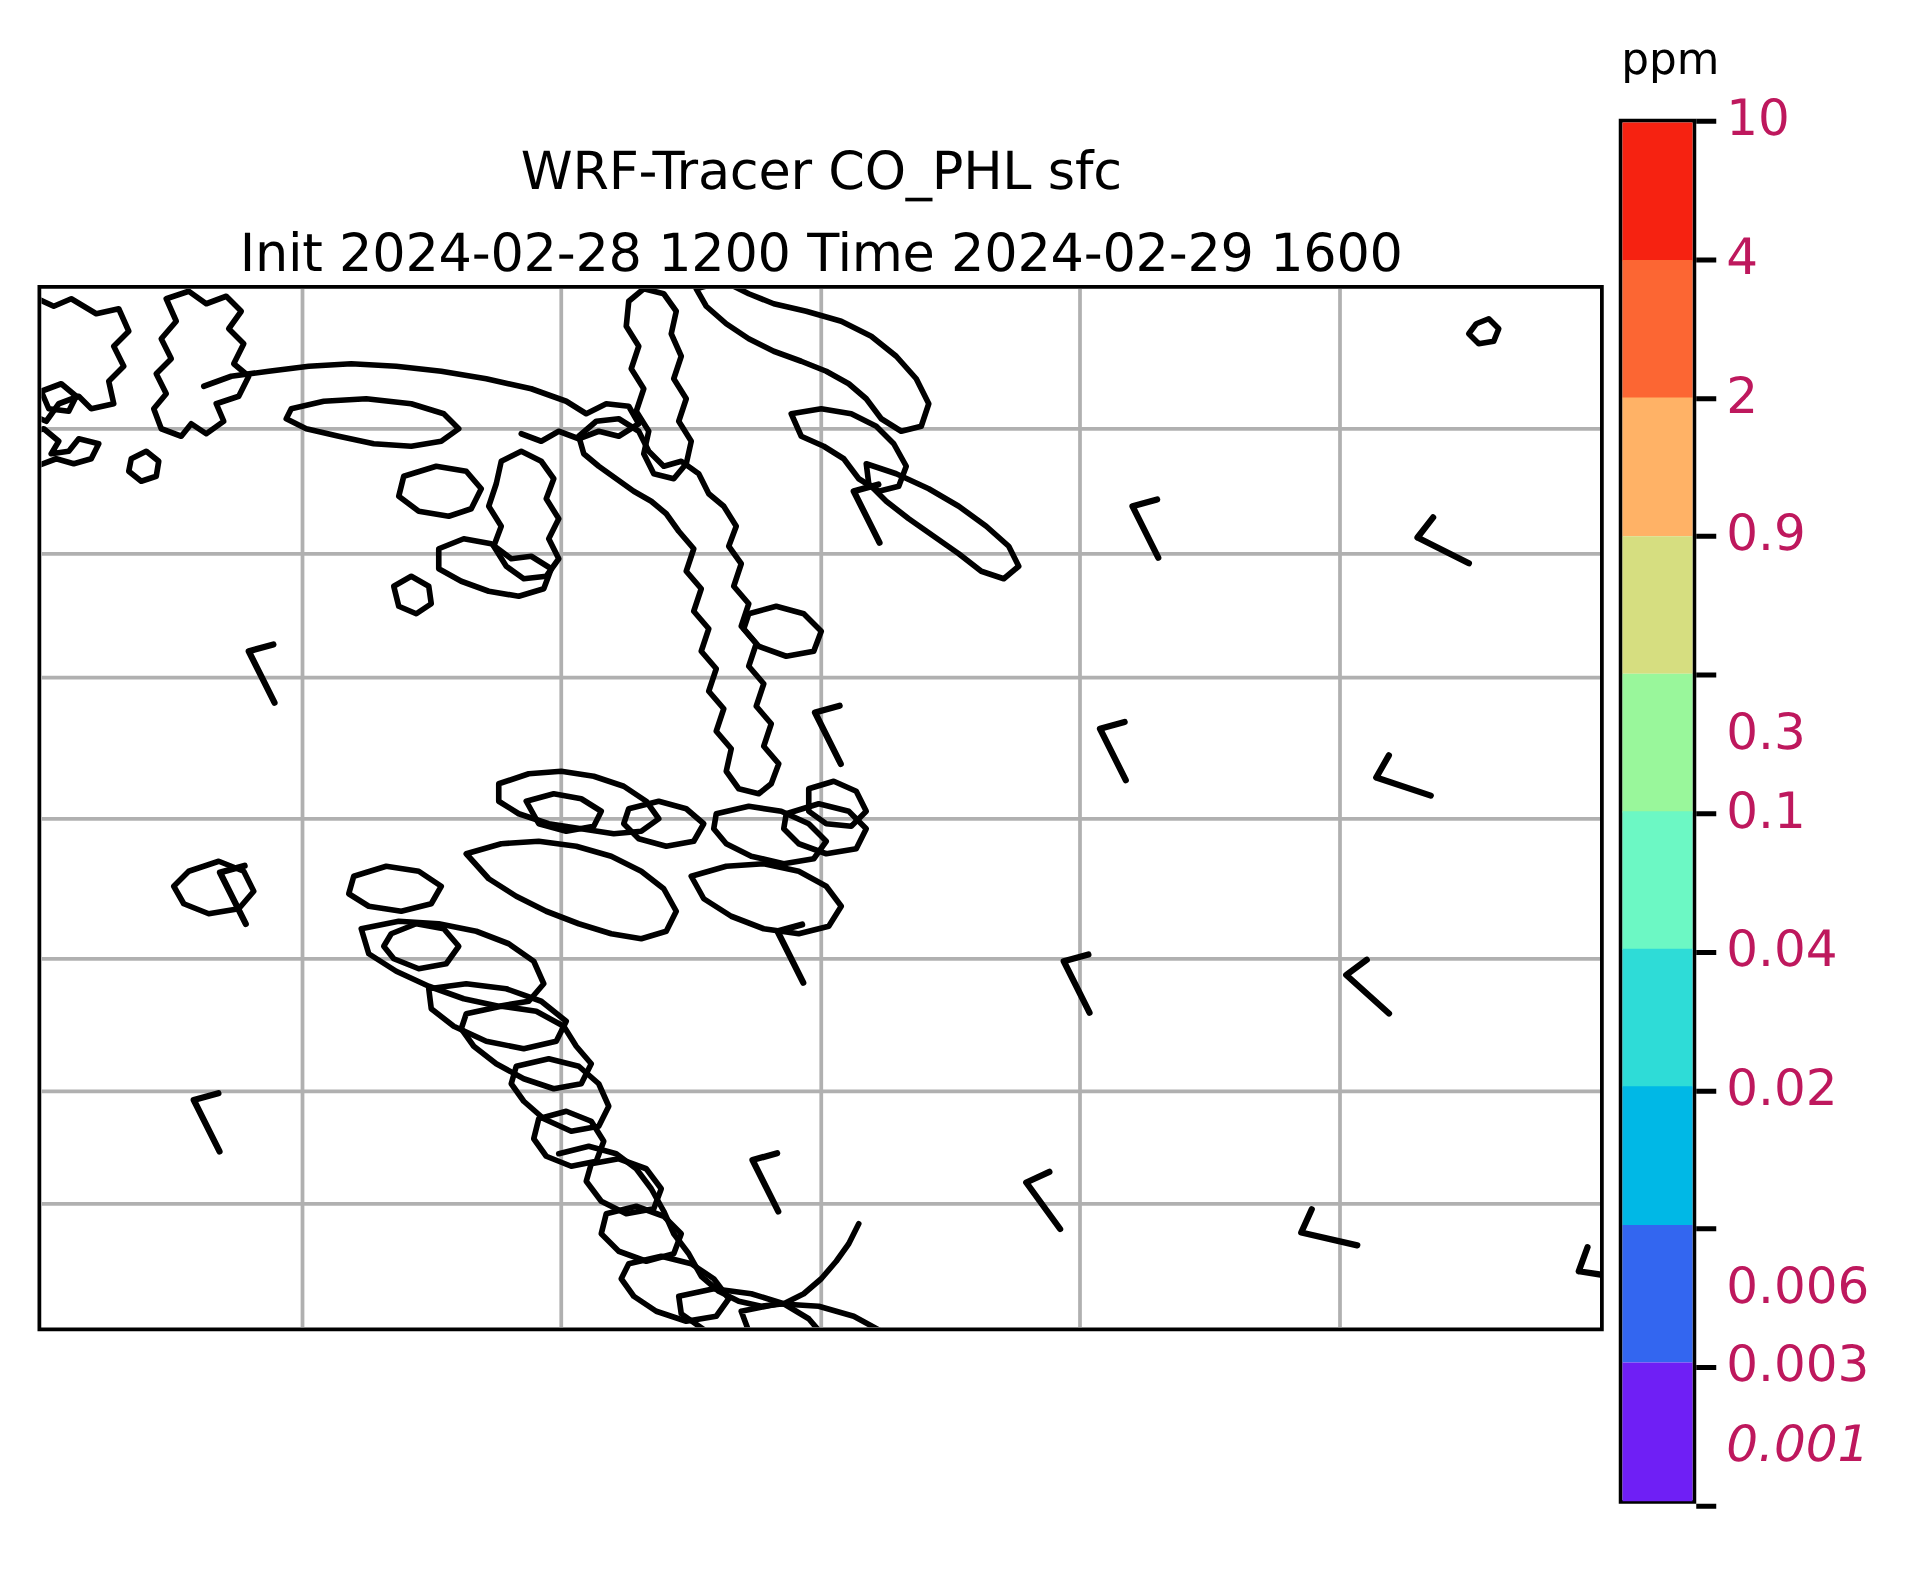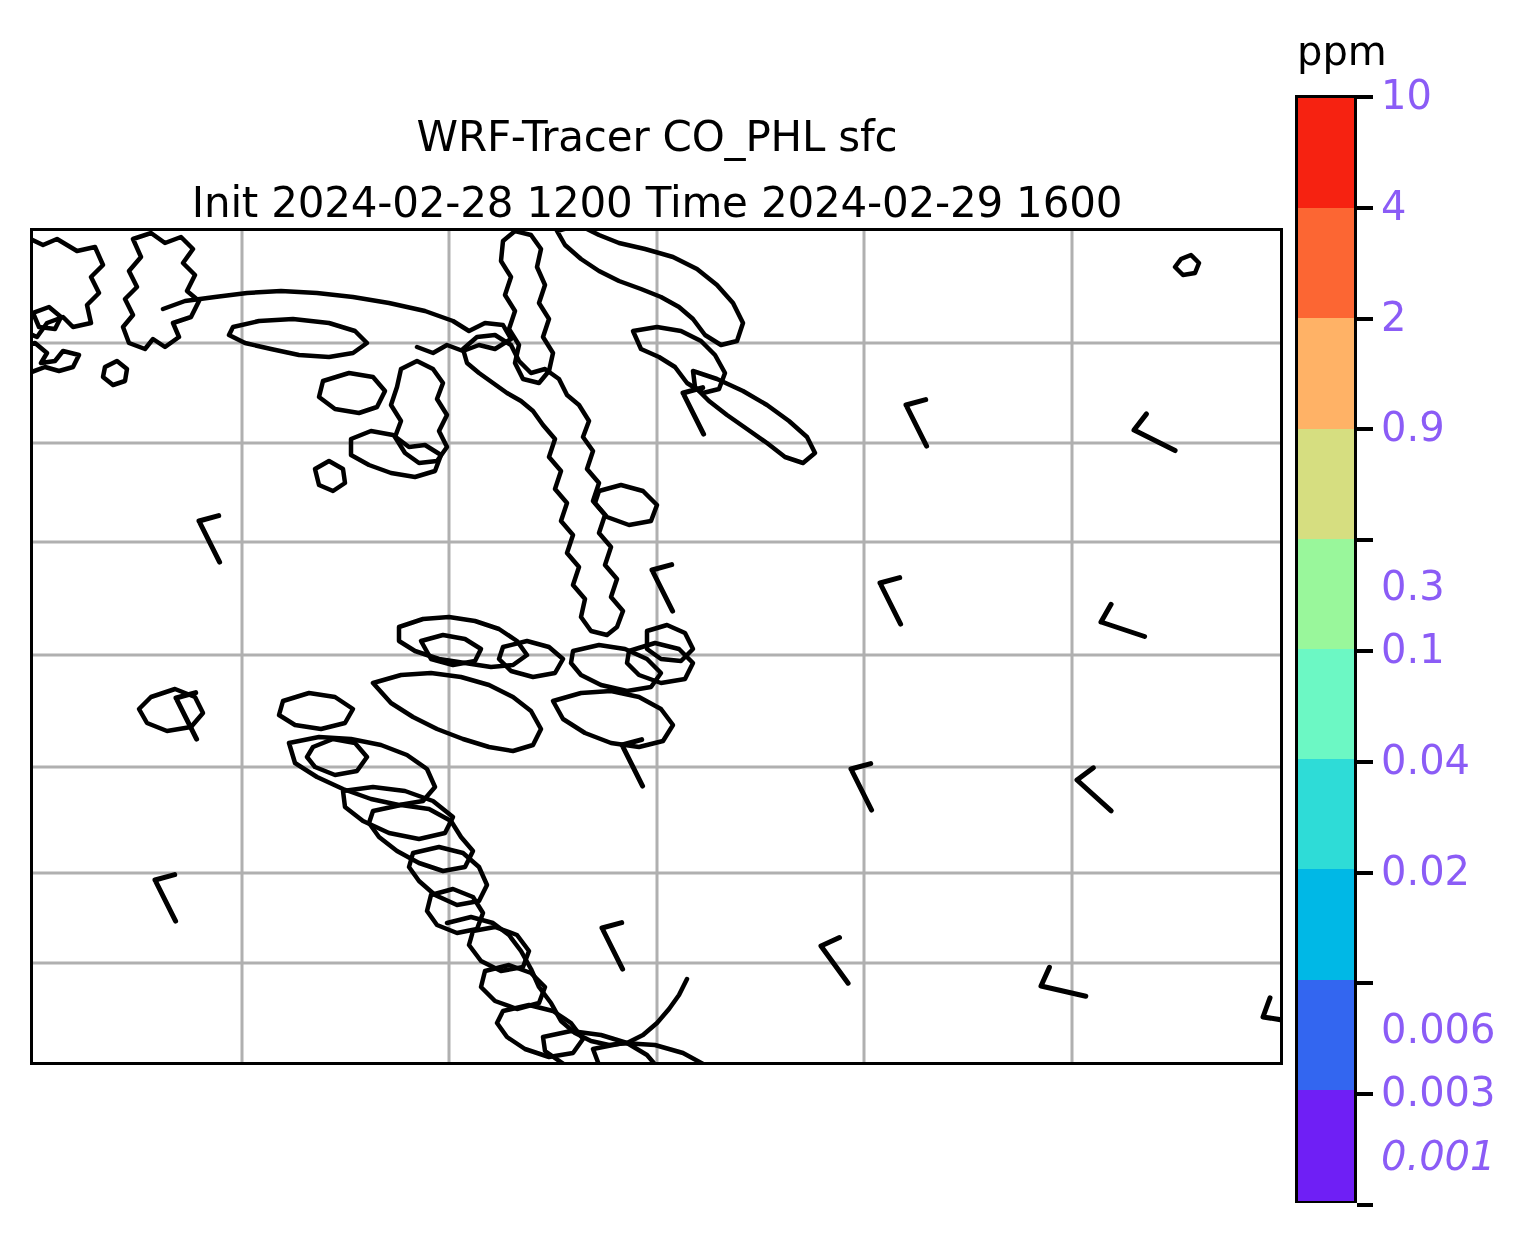--- a/index.html
+++ b/index.html
@@ -63,36 +63,36 @@
   }
   .cb-band {
     position: absolute;
     left: 0;
     width: 100%;
   }
   #cb-unit-label {
     position: absolute;
     left: 1297px;
     top: 28px;
-    font-size: 40px;
+    font-size: 35px;
     color: #000000;
     white-space: nowrap;
   }
   .cb-tick-mark {
     position: absolute;
     left: 1357px;
     width: 16px;
     height: 0;
     border-top: 4px solid #000000;
   }
   .cb-tick-label {
     position: absolute;
     left: 1381px;
     font-size: 40px;
-    color: #8b5cf6;
+    color: #be185d;
     white-space: nowrap;
     transform: translateY(-50%);
   }
 </style>
 </head>
 <body>
 
 <div id="figure">
 
   <div id="title-block">

